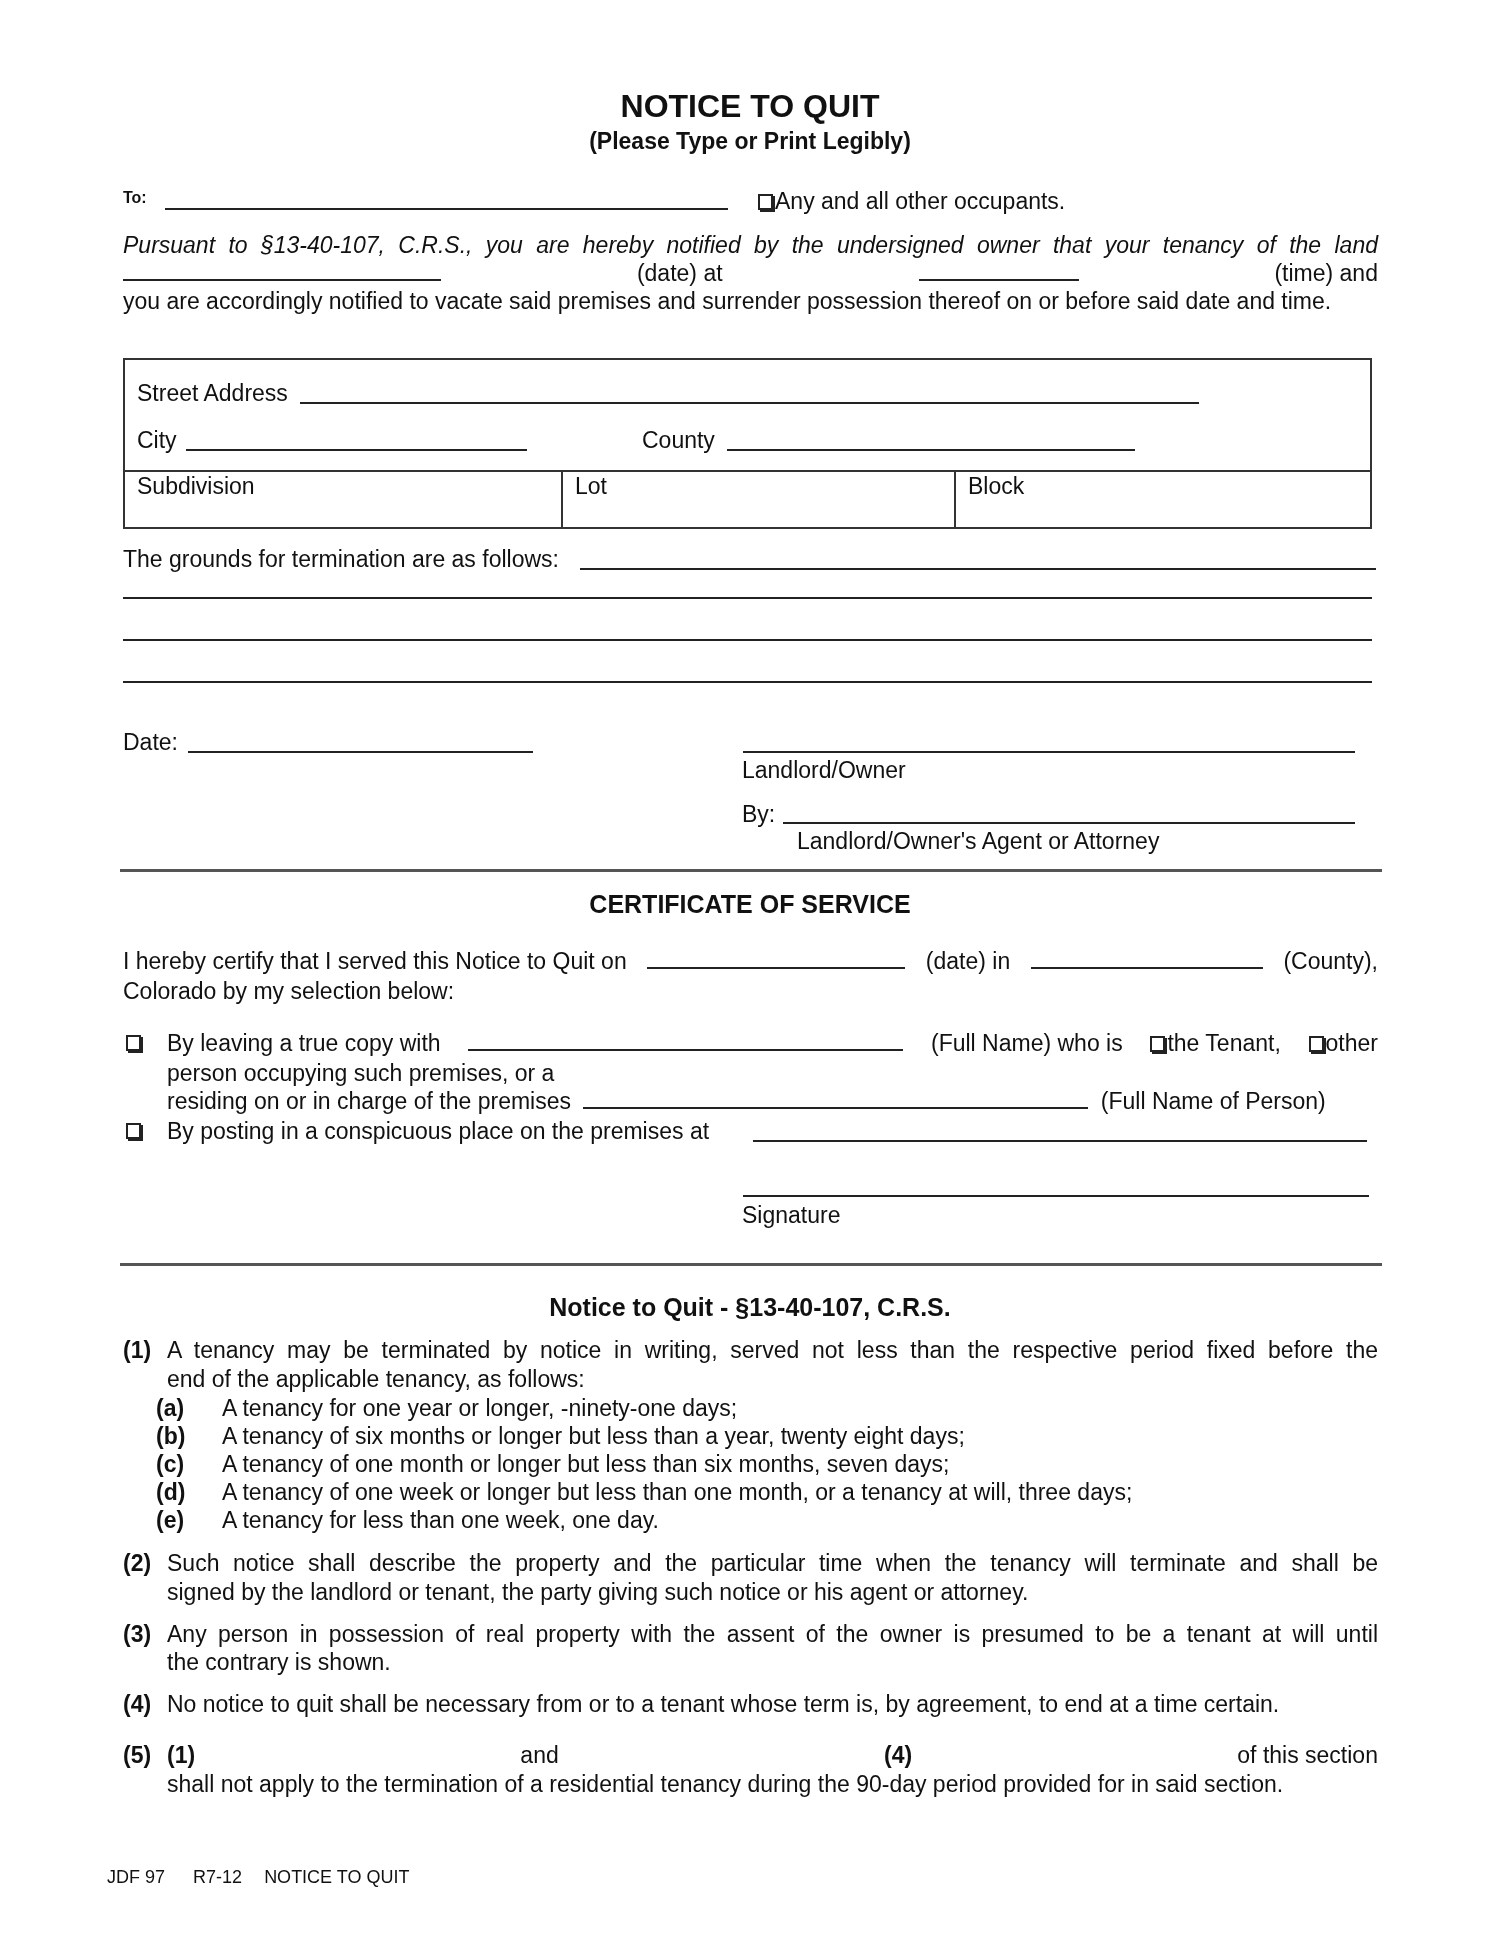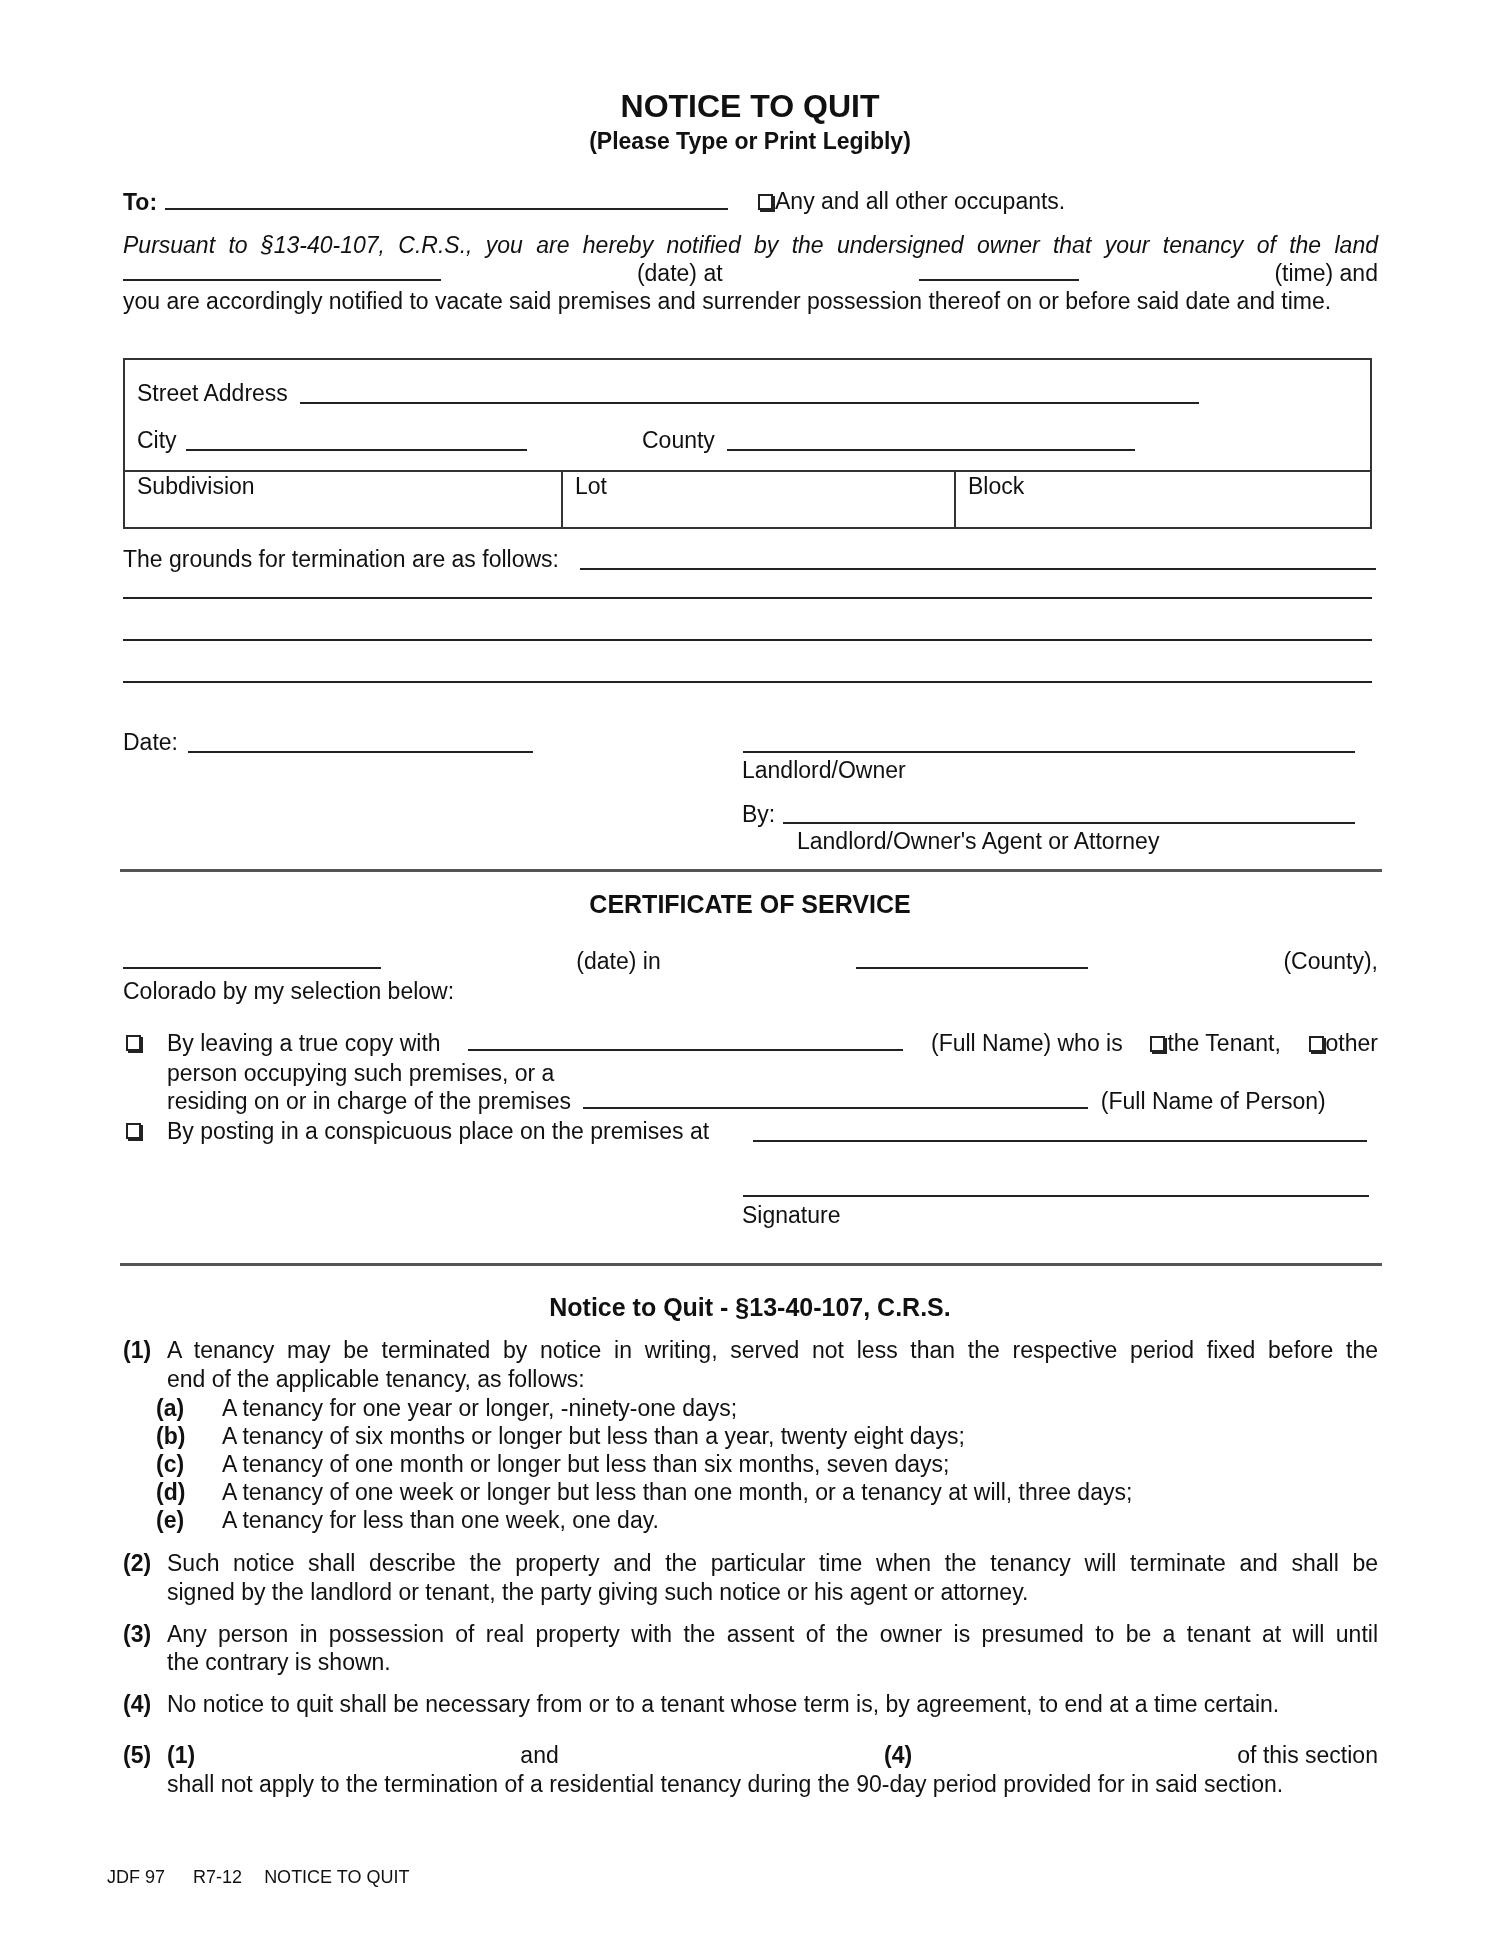--- a/index.html
+++ b/index.html
@@ -17,21 +17,21 @@
   .box { position: absolute; left: 123px; top: 358px; width: 1249px; height: 171px; border: 2px solid #333; box-sizing: border-box; }
   .vdiv { position: absolute; width: 0; border-left: 2px solid #333; }
   .hdiv { position: absolute; height: 0; border-top: 2px solid #333; }
 </style>
 </head>
 <body>
 
 <div class="abs center bold" style="top:88px; font-size:32px;">NOTICE TO QUIT</div>
 <div class="abs center bold" style="top:128px; font-size:23px;">(Please Type or Print Legibly)</div>
 
-<div class="abs bold" style="left:123px; top:189px; font-size:23px;">To:</div>
+<div class="abs bold" style="left:123px; top:189px; font-size:16px;">To:</div>
 <div class="line" style="left:165px; top:208px; width:563px;"></div>
 <div class="abs txt" style="left:758px; top:187px;">
   <span class="cb"></span><span>Any and all other occupants.</span>
 </div>
 
 <div class="abs txt just" style="left:123px; top:231px; width:1255px;font-style:italic;">Pursuant to §13-40-107, C.R.S., you are hereby notified by the undersigned owner that your tenancy of the land</div>
 <div class="abs txt" style="left:123px; top:259px; width:1255px; display:flex; justify-content:space-between;">
   <span class="blank" style="width:318px;"></span>
   <span>(date) at</span>
   <span class="blank" style="width:160px;"></span>
@@ -65,20 +65,21 @@
 <div class="line" style="left:743px; top:751px; width:612px;"></div>
 <div class="abs txt" style="left:742px; top:756px;">Landlord/Owner</div>
 <div class="abs txt" style="left:742px; top:800px;">By:</div>
 <div class="line" style="left:783px; top:822px; width:572px;"></div>
 <div class="abs txt" style="left:797px; top:827px;">Landlord/Owner's Agent or Attorney</div>
 
 <div class="rule" style="top:869px;"></div>
 
 <div class="abs center bold" style="top:890px; font-size:25px;">CERTIFICATE OF SERVICE</div>
 <div class="abs txt" style="left:123px; top:947px; width:1255px; display:flex; justify-content:space-between;">
+  <span>I hereby certify that I served this Notice to Quit on</span>
   <span class="blank" style="width:258px;"></span>
   <span>(date) in</span>
   <span class="blank" style="width:232px;"></span>
   <span>(County),</span>
 </div>
 <div class="abs txt" style="left:123px; top:977px;">Colorado by my selection below:</div>
 
 <span class="cb abs" style="left:126px; top:1035px;"></span>
 <div class="abs txt" style="left:167px; top:1029px; width:1211px; display:flex; justify-content:space-between;">
   <span>By leaving a true copy with</span>

